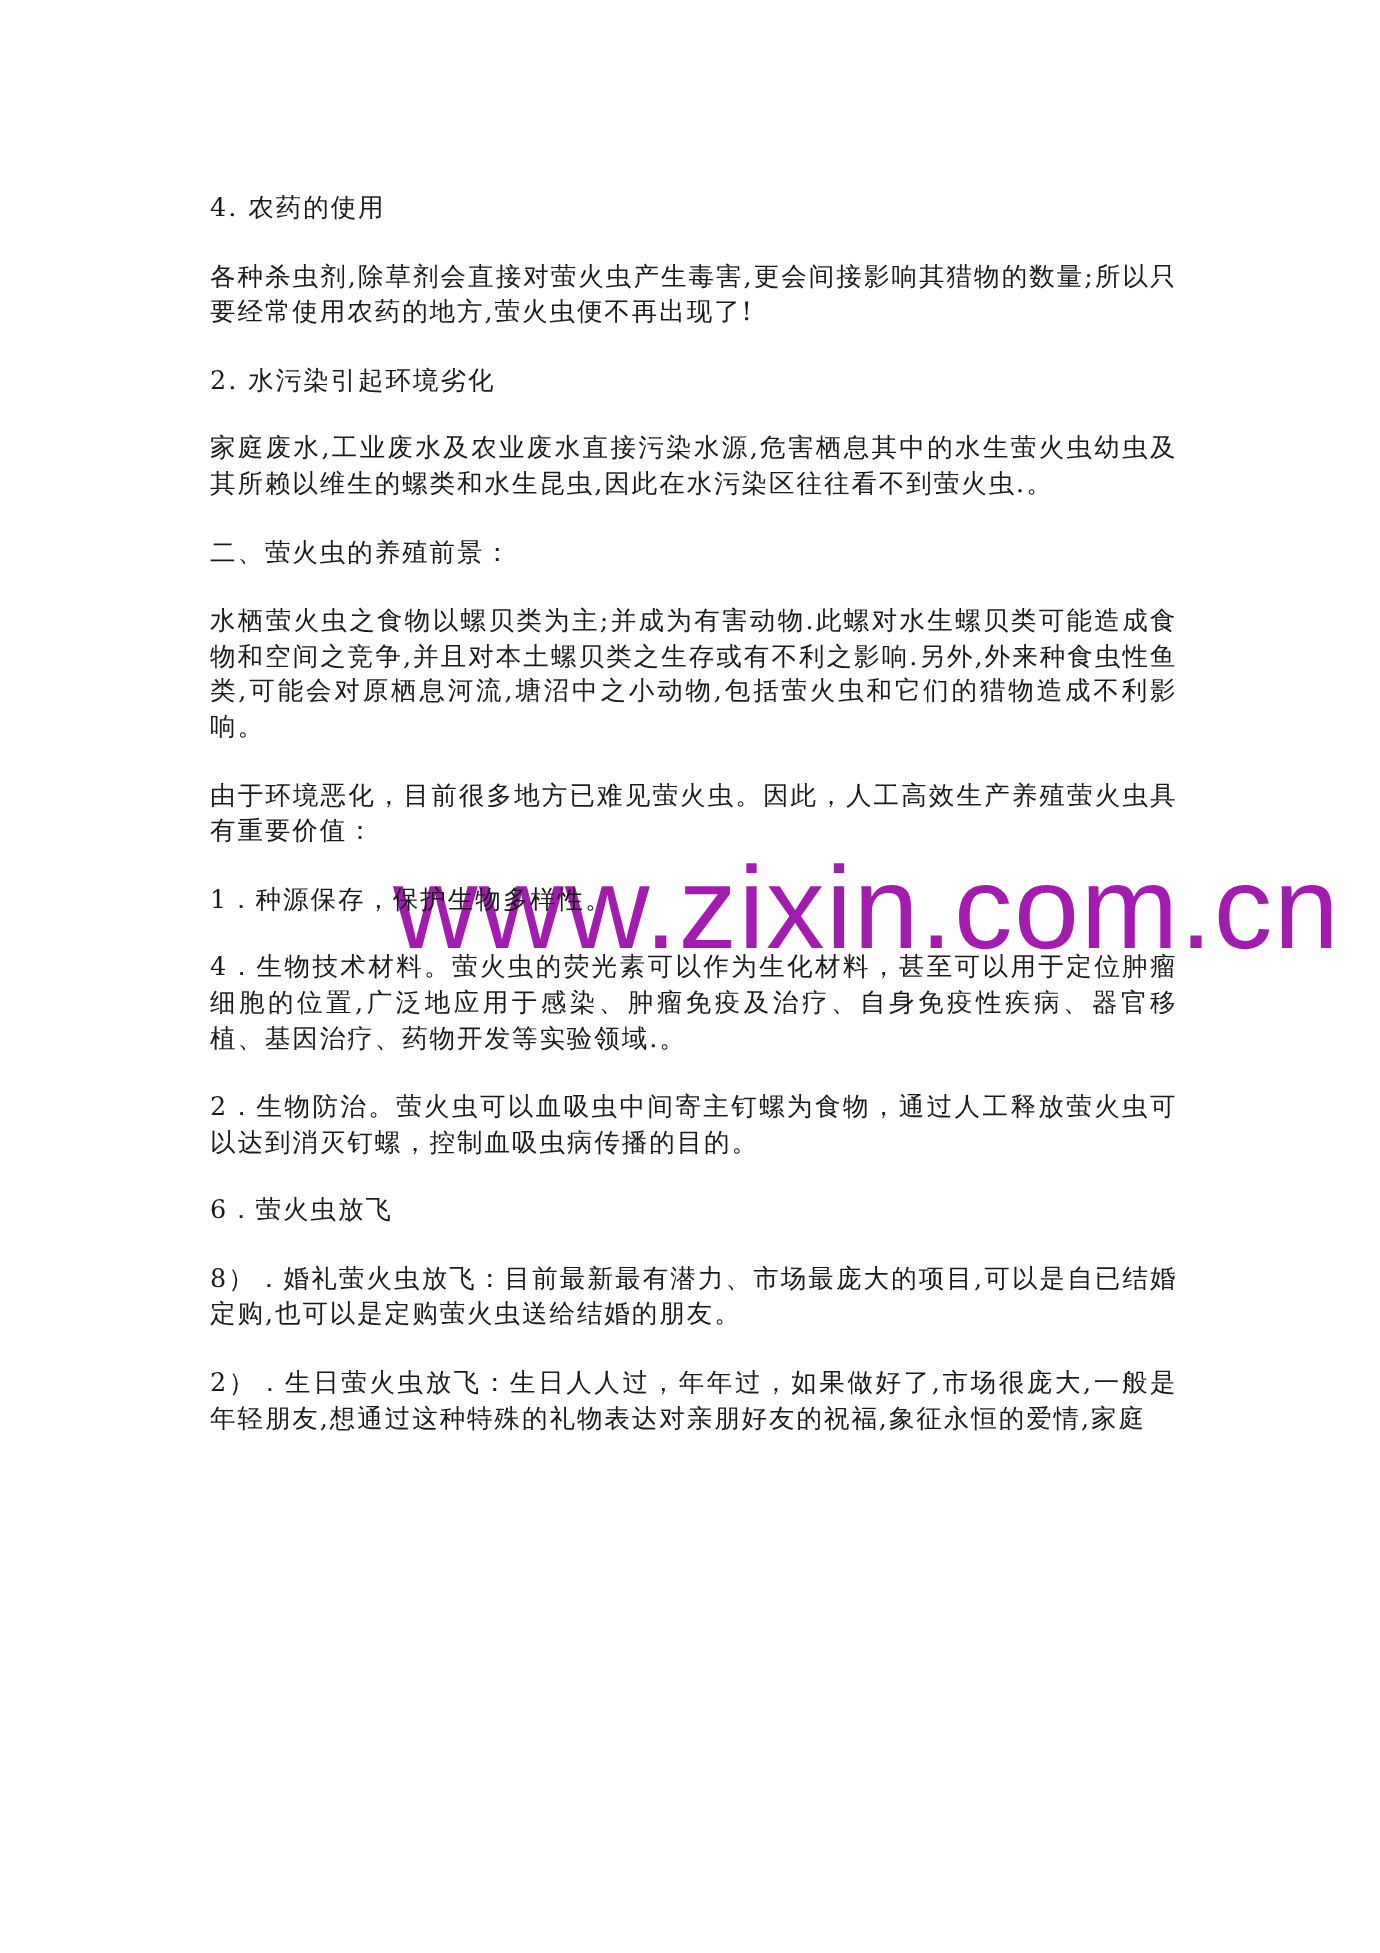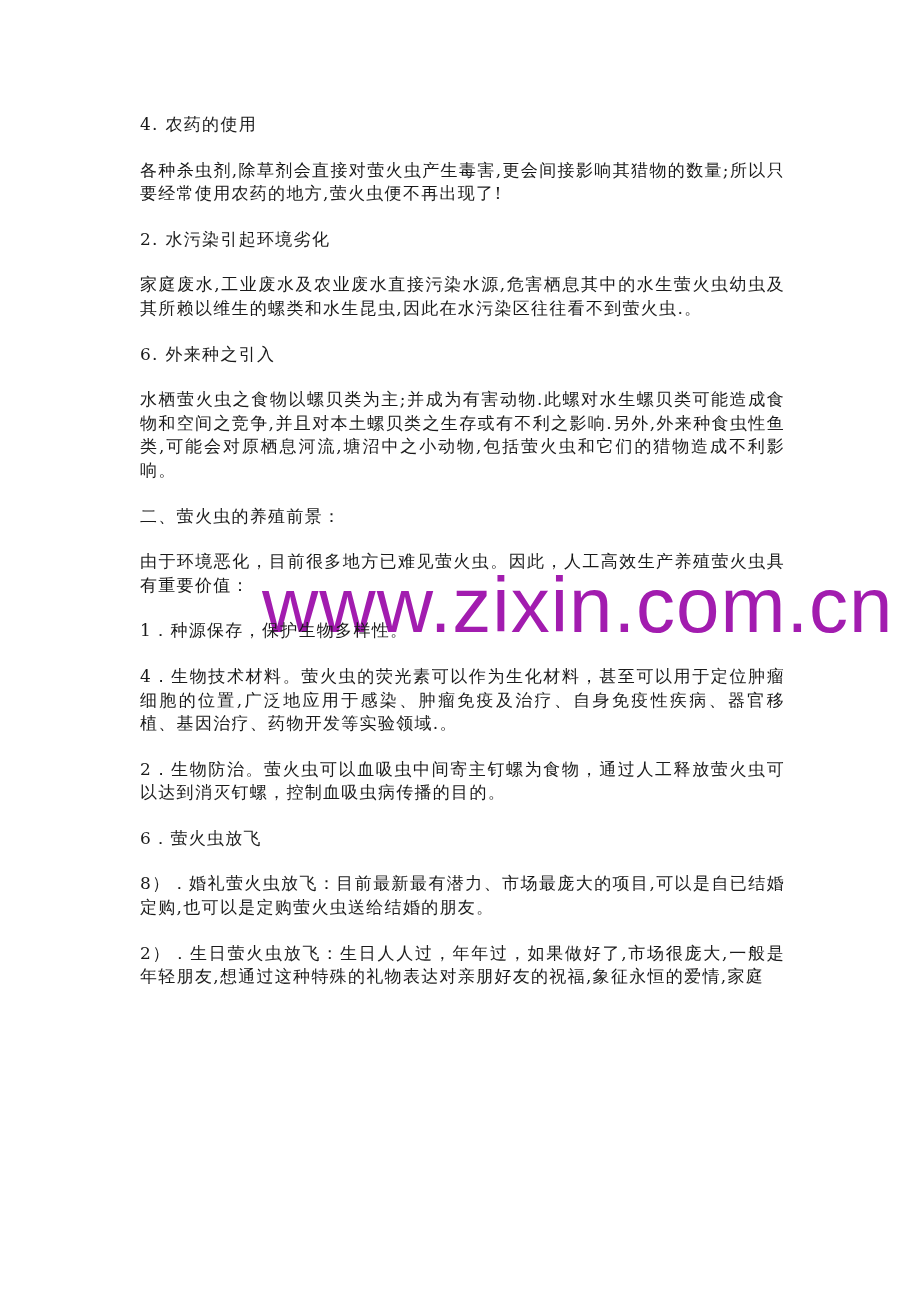--- a/index.html
+++ b/index.html
@@ -2,21 +2,21 @@
 <html><head>
 <meta charset="utf-8">
 <style>
   html, body { margin: 0; padding: 0; background: #ffffff; }
   body {
     width: 920px; height: 1302px; position: relative; overflow: hidden;
     font-family: "DejaVu Serif", "Liberation Serif", serif;
     color: #1a1a1a;
   }
   .page {
-    position: absolute; left: 140px; top: 113px; width: 645px;
+    position: absolute; left: 140px; top: 128px; width: 645px;
   }
   .para {
     margin: 0 0 22px 0;
     font-size: 17px;
     line-height: 23.6px;
     letter-spacing: 1.3px;
     text-align: justify;
     word-break: break-all;
   }
   .watermark {
@@ -30,23 +30,22 @@
 </head>
 <body>
 
 <div class="watermark">www.zixin.com.cn</div>
 
 <div class="page">
   <p class="para">4.  农药的使用</p>
   <p class="para">各种杀虫剂,除草剂会直接对萤火虫产生毒害,更会间接影响其猎物的数量;所以只要经常使用农药的地方,萤火虫便不再出现了!</p>
   <p class="para">2.  水污染引起环境劣化</p>
   <p class="para">家庭废水,工业废水及农业废水直接污染水源,危害栖息其中的水生萤火虫幼虫及其所赖以维生的螺类和水生昆虫,因此在水污染区往往看不到萤火虫.。</p>
-  <p class="para">6.  外来种之引入</p>
+  <p class="para">二、萤火虫的养殖前景：</p>
   <p class="para">水栖萤火虫之食物以螺贝类为主;并成为有害动物.此螺对水生螺贝类可能造成食物和空间之竞争,并且对本土螺贝类之生存或有不利之影响.另外,外来种食虫性鱼类,可能会对原栖息河流,塘沼中之小动物,包括萤火虫和它们的猎物造成不利影响。</p>
-  <p class="para">二、萤火虫的养殖前景：</p>
   <p class="para">由于环境恶化，目前很多地方已难见萤火虫。因此，人工高效生产养殖萤火虫具有重要价值：</p>
   <p class="para">1．种源保存，保护生物多样性。</p>
   <p class="para">4．生物技术材料。萤火虫的荧光素可以作为生化材料，甚至可以用于定位肿瘤细胞的位置,广泛地应用于感染、肿瘤免疫及治疗、自身免疫性疾病、器官移植、基因治疗、药物开发等实验领域.。</p>
   <p class="para">2．生物防治。萤火虫可以血吸虫中间寄主钉螺为食物，通过人工释放萤火虫可以达到消灭钉螺，控制血吸虫病传播的目的。</p>
   <p class="para">6．萤火虫放飞</p>
   <p class="para">8）．婚礼萤火虫放飞：目前最新最有潜力、市场最庞大的项目,可以是自已结婚定购,也可以是定购萤火虫送给结婚的朋友。</p>
   <p class="para">2）．生日萤火虫放飞：生日人人过，年年过，如果做好了,市场很庞大,一般是年轻朋友,想通过这种特殊的礼物表达对亲朋好友的祝福,象征永恒的爱情,家庭</p>
 </div>
 
 </body></html>

